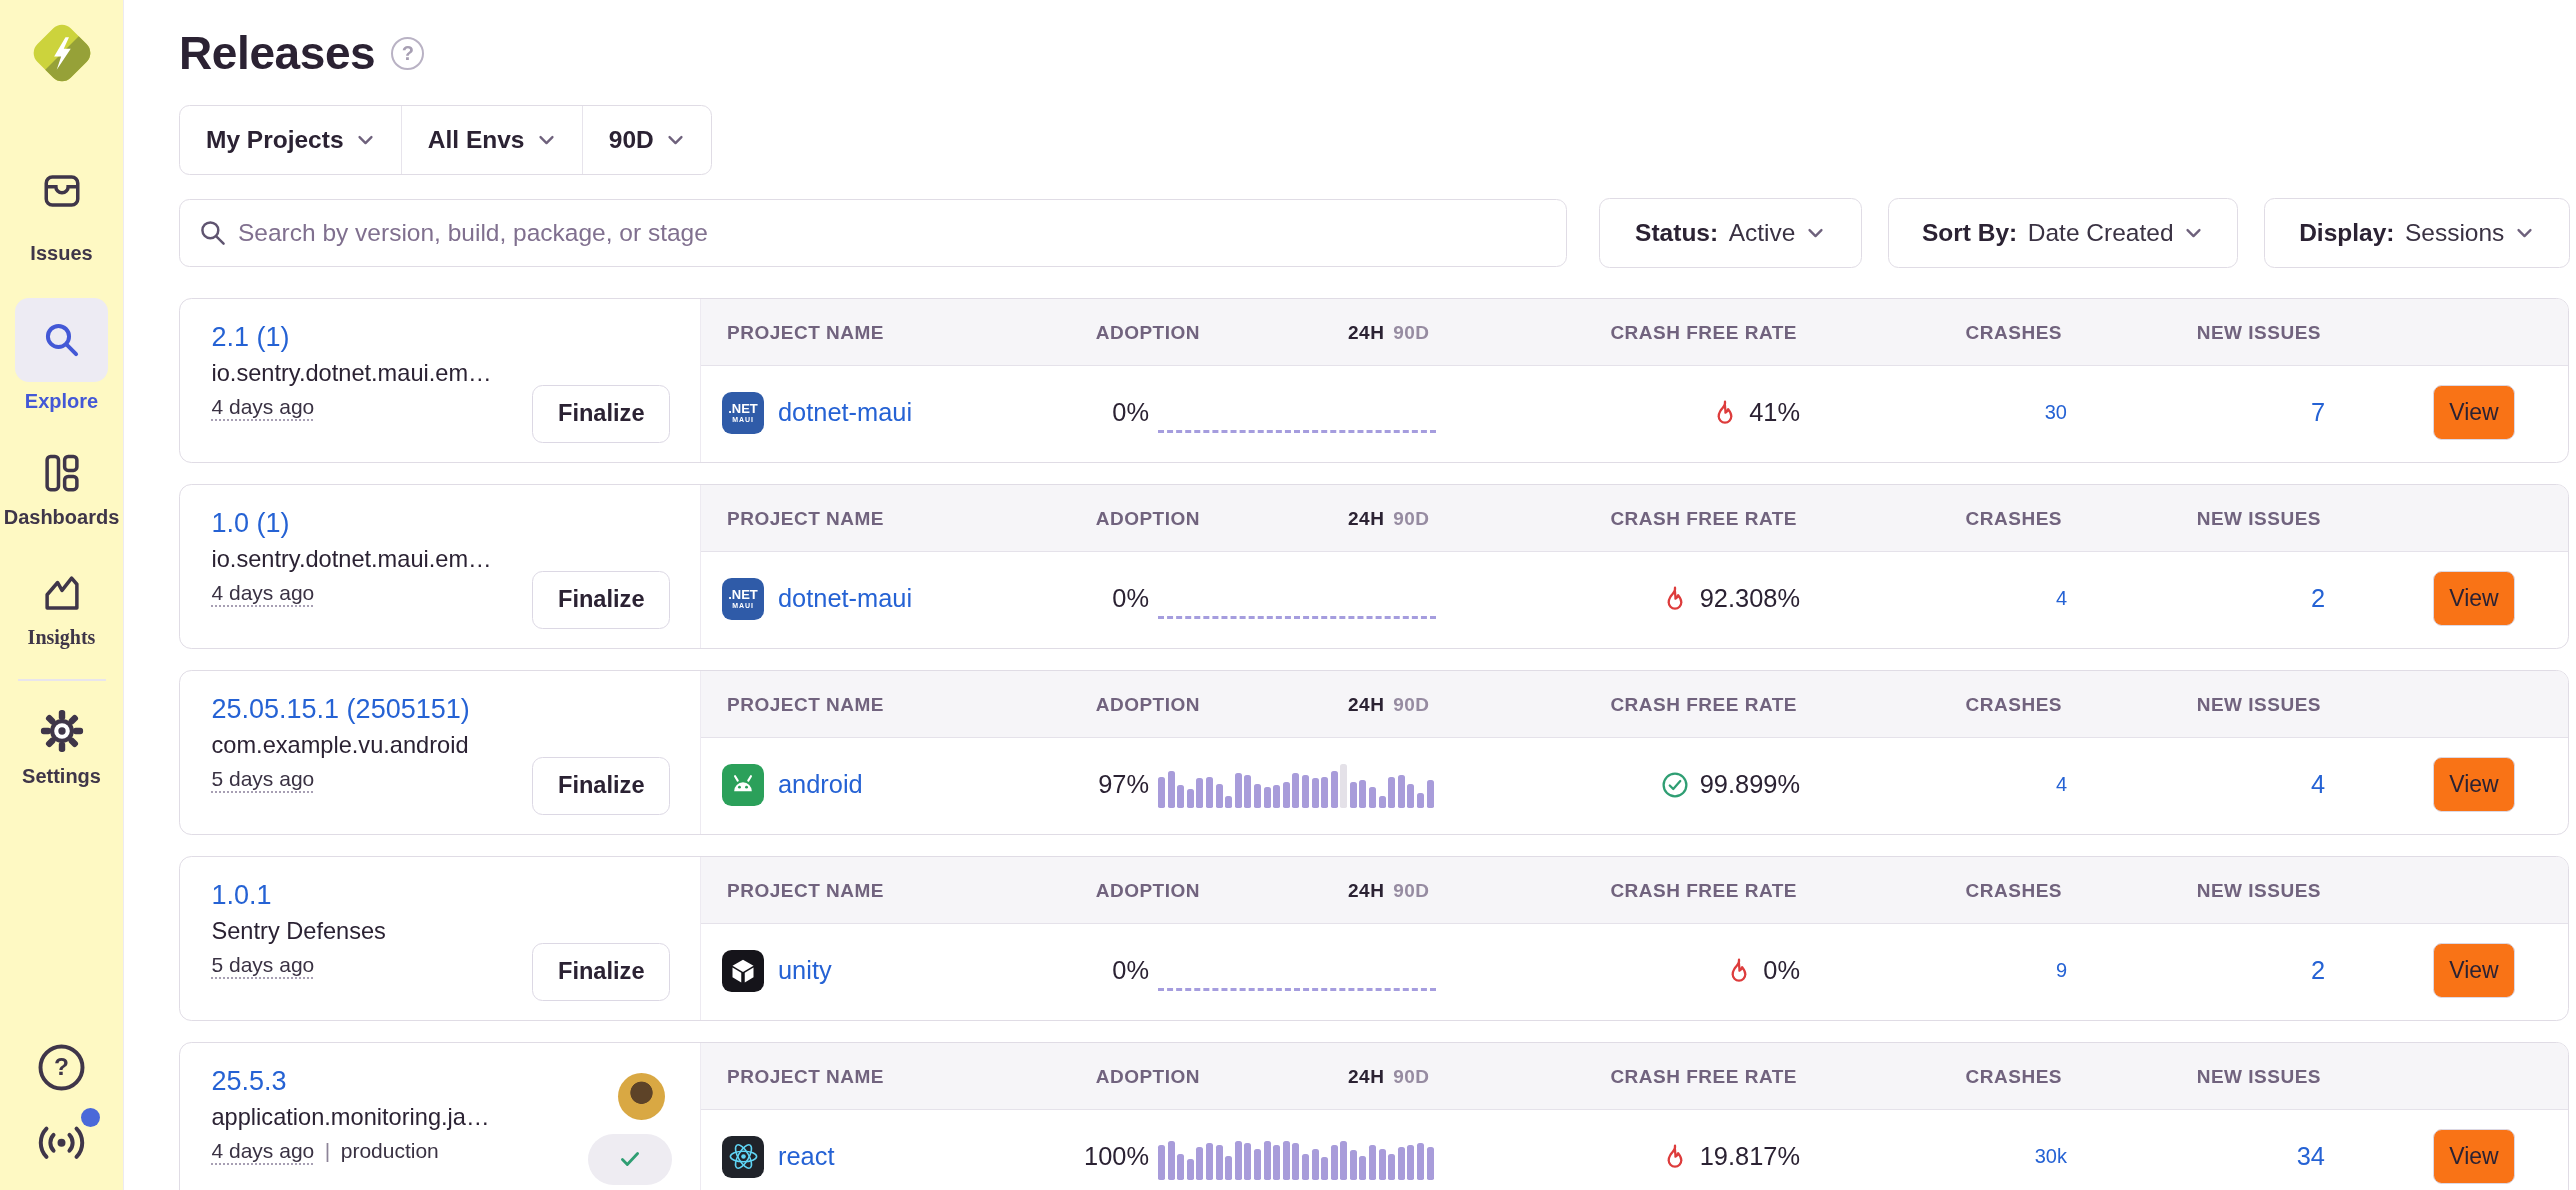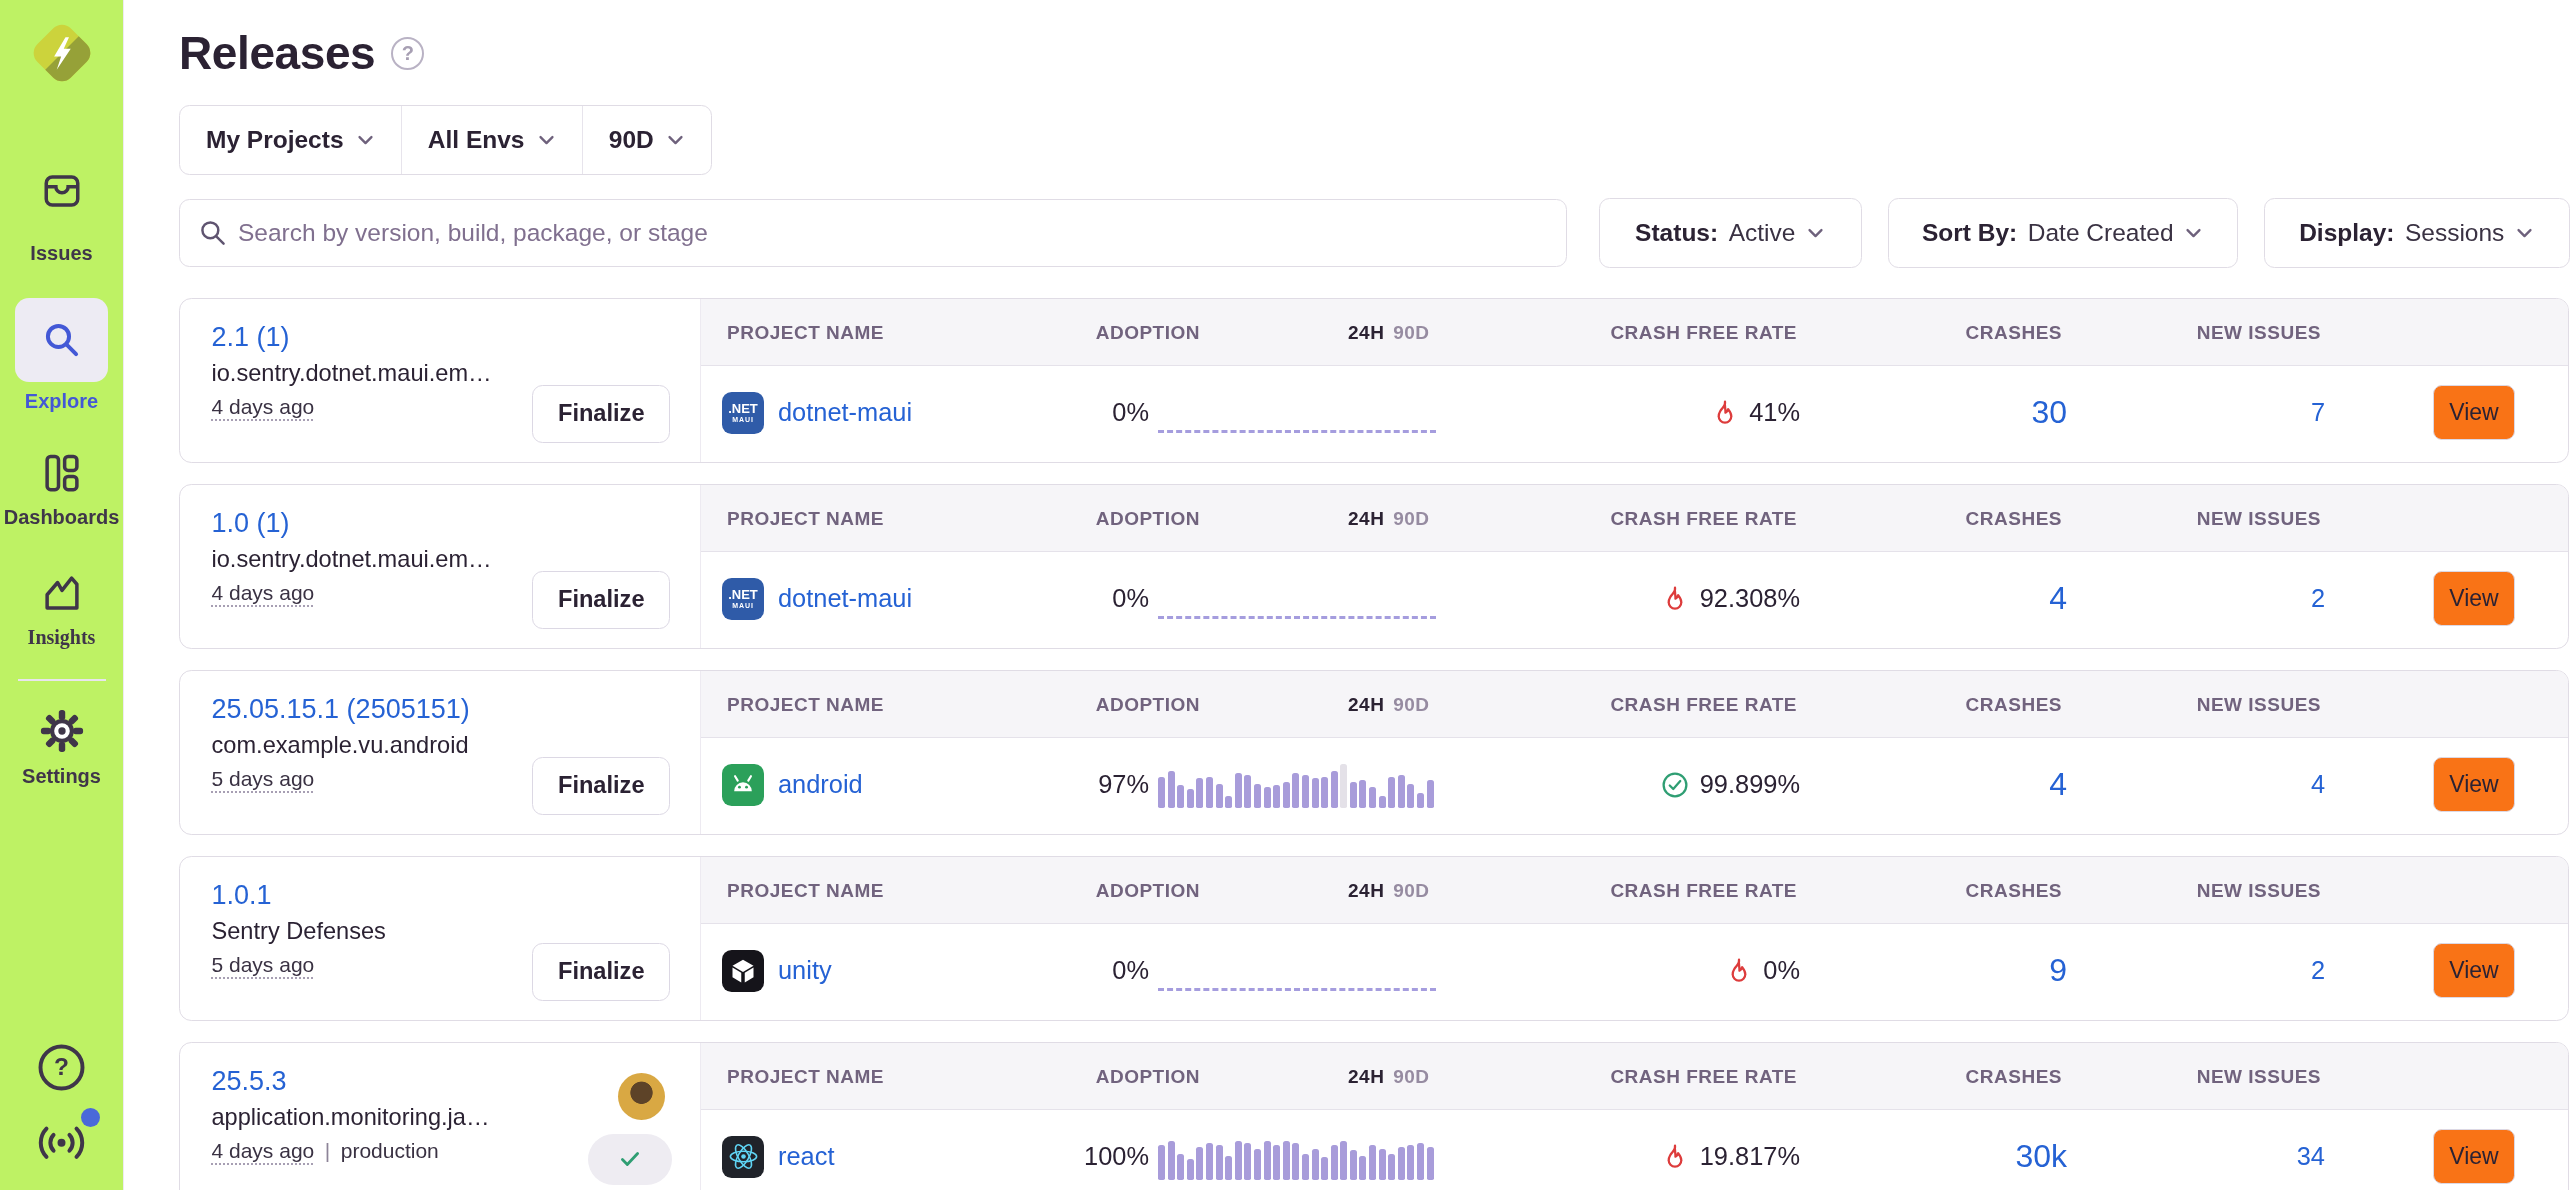--- a/index.html
+++ b/index.html
@@ -1,20 +1,20 @@
 <!DOCTYPE html>
 <html style="font-size:14px"><head>
 <meta charset="utf-8">
 <style>
   * { box-sizing: border-box; margin: 0; padding: 0; }
   html,body { width:2576px; height:1191px; overflow:hidden; background:#fff;
     font-family:"Liberation Sans", sans-serif; color:#2b2233; }
 
   
-  .sidebar { position:fixed; left:0; top:0; bottom:0; width:124px; background:#bef264;
+  .sidebar { position:fixed; left:0; top:0; bottom:0; width:124px; background:#fef9c3;
     border-right:1.8px solid #edeaf1; display:flex; flex-direction:column; align-items:center; z-index:5; }
   .logo { margin-top:15.8px; }
   .nav-item { display:flex; flex-direction:column; align-items:center; }
   .nav-label { margin-top:8.8px; font-size:20px; font-weight:700; color:#3f3649; }
   .nav-item.active .nav-label { color:#4358d6; }
   .icon-box { width:93px; height:84px; border-radius:14px; display:flex; align-items:center; justify-content:center; }
   .nav-item.active .icon-box { background:#edebf3; }
   .nav-issues { margin-top:56px; }
   .nav-explore { margin-top:33px;text-align:center; }
   .nav-dashboards { margin-top:35px; }
@@ -99,21 +99,21 @@
   .cell-chart { left:457px; width:278px; height:56px; top:18.4px; }
   .chart-dashed { display:none; position:absolute; left:0; right:0; bottom:7px; border-top:3.5px dashed #8f85d6; opacity:0.8; }
   .cell-chart.is-empty .chart-dashed { display:block; }
   .chart-bars { display:none; position:absolute; left:0; bottom:3.5px; width:100%; align-items:flex-end; gap:2.6px; }
   .cell-chart.has-bars .chart-bars { display:flex; }
   .bar { width:7px; border-radius:2.6px 2.6px 1.8px 1.8px; background:#a89cda; flex:none; }
   .bar.gray { background:#e4e1e8; }
   .cell-crashfree { left:836px; width:263px; justify-content:flex-end; gap:10.5px; font-size:25.4px; color:#2b2233; }
   .cf-icon { display:none; width:28px; height:28px; }
   .cf-icon.show { display:block; }
-  .cell-crashes { left:1191px; width:175px; justify-content:flex-end; font-size:32px; color:#2562d4; }
+  .cell-crashes { left:1191px; width:175px; justify-content:flex-end; font-size:20px; color:#2562d4; }
   .cell-crashes span, .cell-newissues span { cursor:pointer; }
   .cell-newissues { left:1449px; width:175px; justify-content:flex-end; font-size:25.4px; color:#2562d4; }
   .view-btn { position:absolute; right:53px; top:19px; width:82px; height:55px; background:#f97316;
     border:1.8px solid #dcd8e4; border-radius:8.8px; font-size:23px; font-weight:500; color:#2b2233;
     cursor:pointer; font-family:"Liberation Sans",sans-serif; }
 </style>
 </head>
 <body>
 
 <nav class="sidebar">

